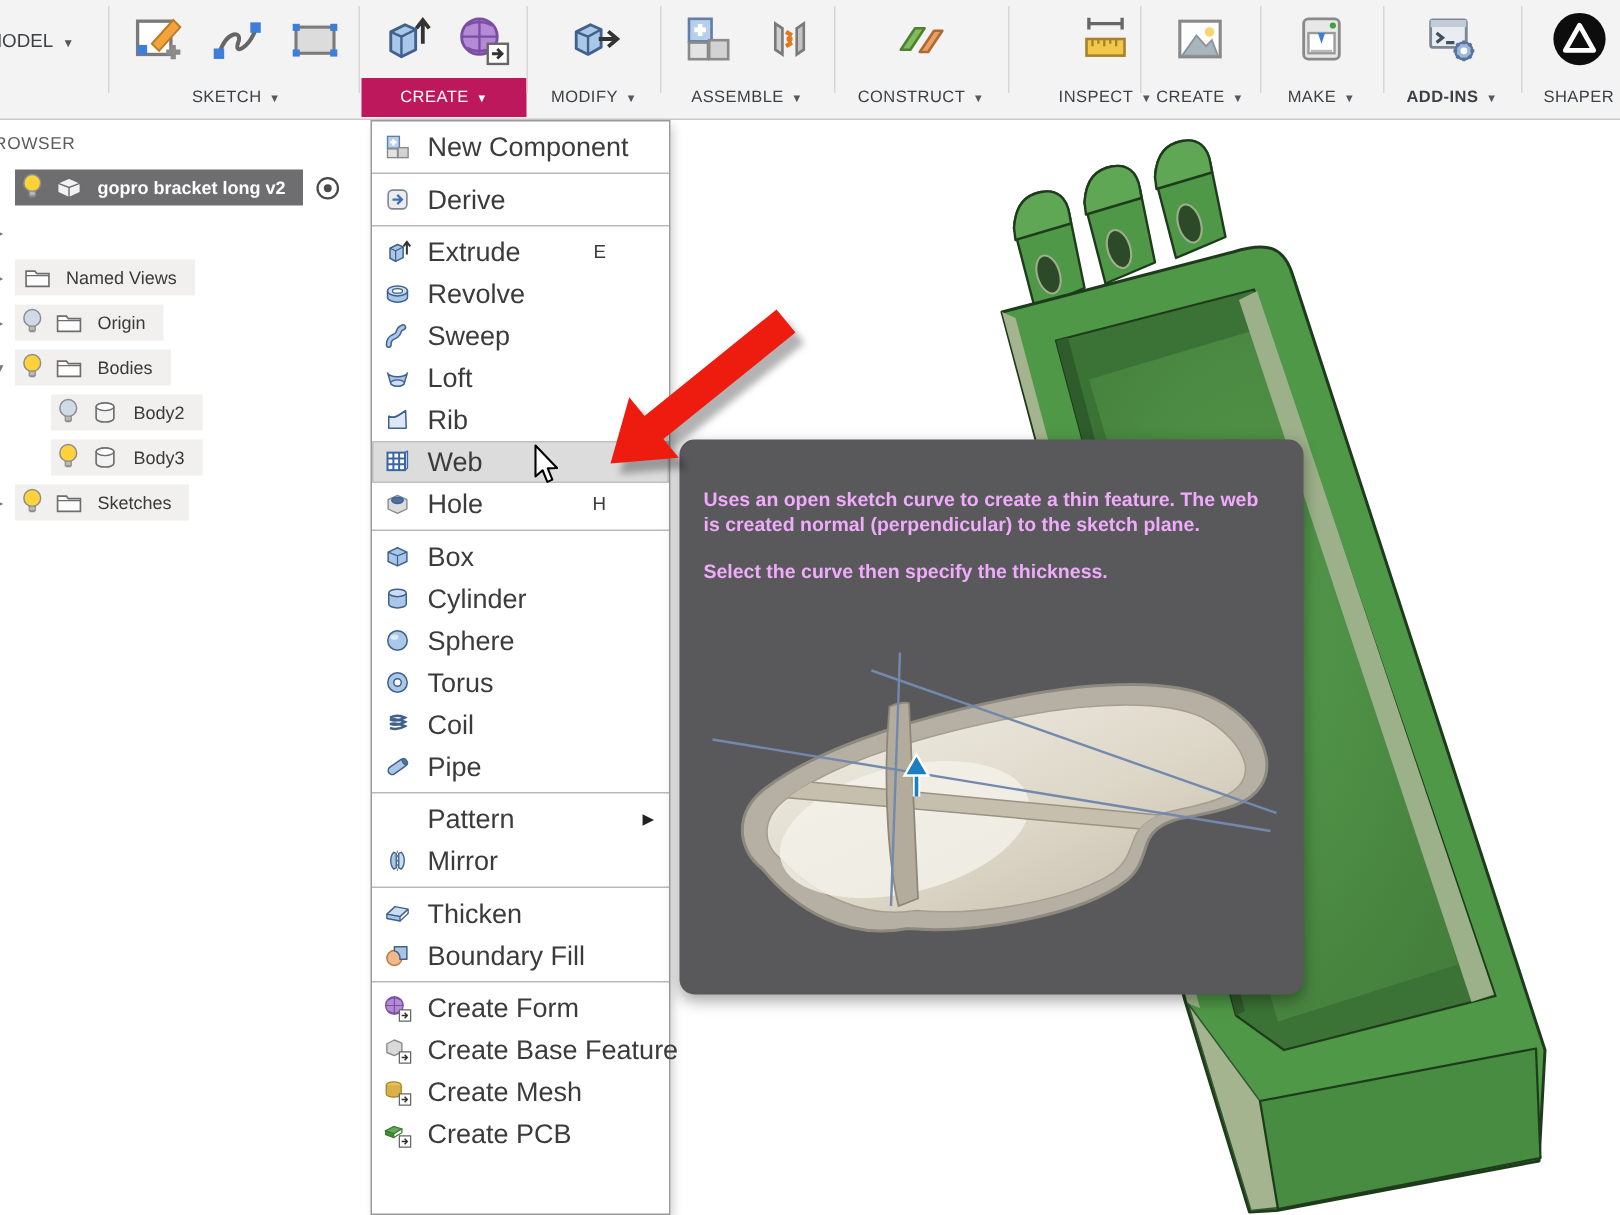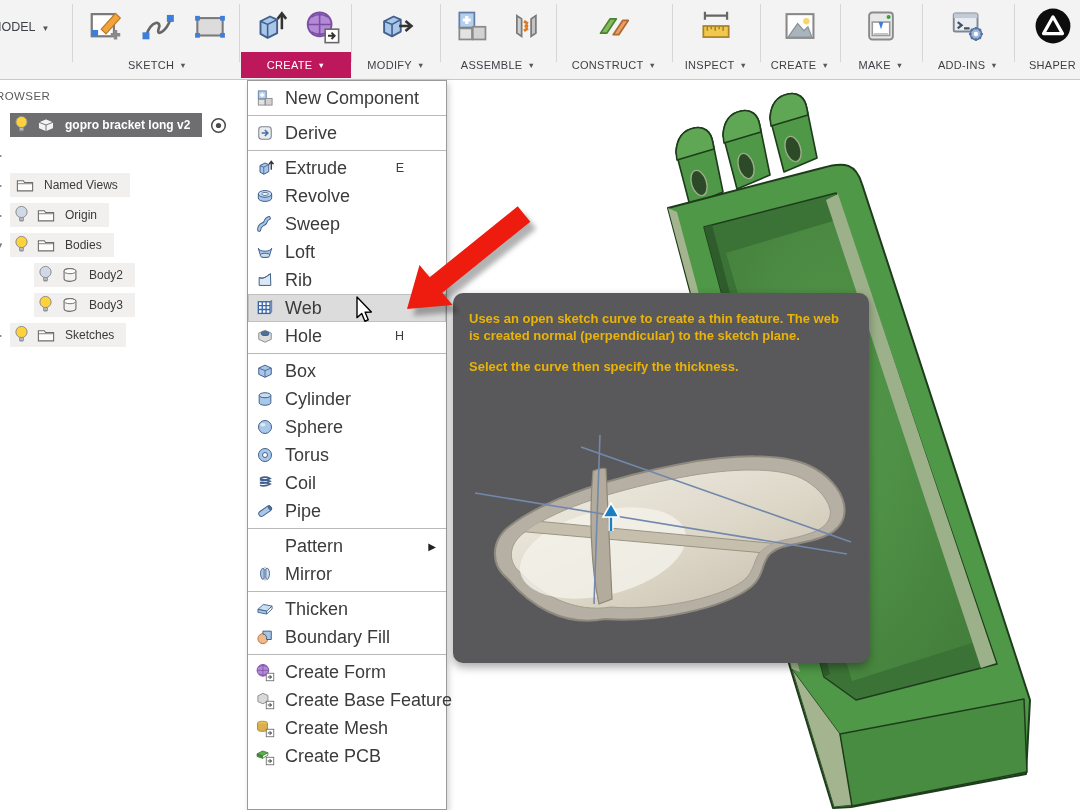--- a/index.html
+++ b/index.html
@@ -16,23 +16,23 @@
   .tb-icons{display:flex;justify-content:center;align-items:center;gap:10px;height:52px;}
   .tb-icon{width:42px;height:42px;display:flex;align-items:center;justify-content:center;}
   .tb-icon svg{width:38px;height:38px;}
   .tb-label{height:26px;display:flex;align-items:center;justify-content:center;
             font-size:11px;color:#3c3f44;letter-spacing:.3px;white-space:nowrap;}
   .tb-label .caret{font-size:7.5px;margin-left:5px;color:#55585c;}
   .tb-label.active{background:#be185d;color:#fff;}
   .tb-label.active .caret{color:#fff;}
   .g-sketch{left:76px;width:163px;}  .g-create{left:241px;width:110px;}
   .g-modify{left:353px;width:86px;border-radius:16px;}  .g-assemble{left:441px;width:114px;}
-  .g-construct{left:557px;width:114px;} .g-inspect{left:673px;width:86px;}
+  .g-construct{left:557px;width:114px;} .g-inspect{left:694px;width:86px;}
   .g-insert{left:761px;width:78px;}  .g-make{left:841px;width:80px;}
-  .g-add-ins{left:923px;width:90px;} .g-shaper{left:1015px;width:75px;}
+  .g-add-ins{left:923px;width:90px;font-weight:bold;} .g-shaper{left:1015px;width:75px;}
 
   
   #browser{position:absolute;left:0;top:80px;width:246px;z-index:20;overflow:hidden;}
   #browser-header{font-size:11.5px;color:#5a5a5a;letter-spacing:.4px;margin:10px 0 8px -12px;}
   .br-row{position:relative;height:30px;display:flex;align-items:center;}
   .br-band{display:inline-flex;align-items:center;height:24px;background:#f1f0ef;padding:0 12px 0 4px;}
   .br-row.selected .br-band{background:#6e6e71;}
   .br-label{font-size:12px;color:#3a3a3c;margin-left:8px;white-space:nowrap;}
   .br-row.selected .br-label{color:#fff;font-weight:bold;}
   .br-expand{width:10px;font-size:8px;color:#777;margin-left:-4px;flex:0 0 auto;}
@@ -54,21 +54,21 @@
   .mi-shortcut{font-size:12.5px;color:#3b3b3d;margin-right:36px;}
   .mi-sub{font-size:10px;color:#222;margin-right:4px;}
   .mi-dots{position:absolute;right:16px;top:1px;font-size:15px;color:#444;font-weight:bold;
            letter-spacing:0;line-height:9px;}
   .menu-sep{height:7px;display:flex;align-items:center;}
   .menu-sep div{height:1px;background:#b9b9b9;width:100%;}
 
   
   #tooltip{position:absolute;left:453px;top:293px;width:416px;height:370px;background:#59595b;
            border-radius:10px;box-shadow:0 4px 10px rgba(0,0,0,.35);z-index:50;
-           color:#eab308;box-sizing:border-box;padding:18px 16px 0 16px;}
+           color:#f0abfc;box-sizing:border-box;padding:32px 16px 0 16px;}
   #tooltip p{margin:0 0 14px 0;font-size:13px;font-weight:bold;line-height:1.3;}
   #tooltip-img{position:absolute;left:0;top:108px;width:416px;height:252px;}
 
   #model-canvas{position:absolute;left:0;top:80px;width:1080px;height:730px;z-index:1;}
   #red-arrow{position:absolute;left:0;top:0;width:1080px;height:810px;z-index:60;pointer-events:none;}
   #cursor{position:absolute;left:0;top:0;width:1080px;height:810px;z-index:70;pointer-events:none;}
   .hidden-defs{position:absolute;width:0;height:0;overflow:hidden;}
 </style>
 </head>
 <body>

